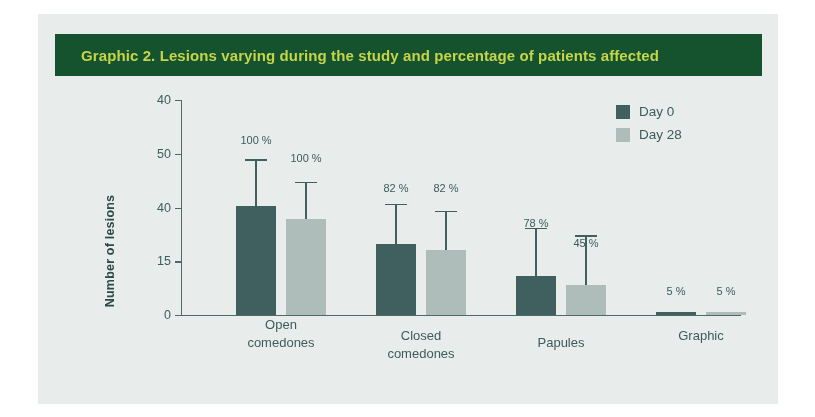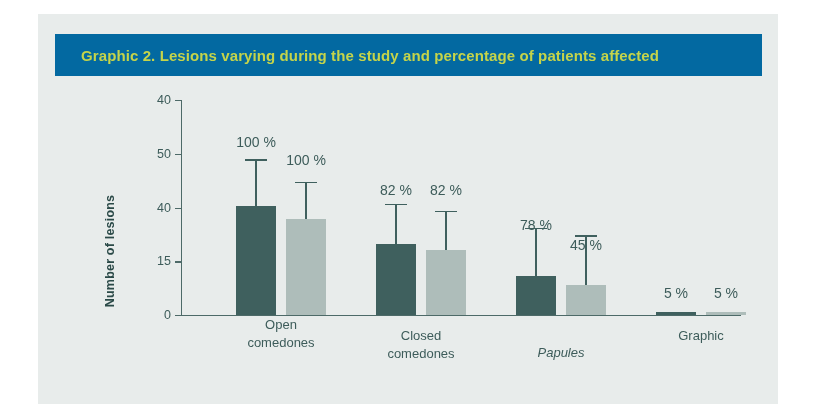--- a/index.html
+++ b/index.html
@@ -21,21 +21,21 @@
     height: 390px;
     background: #e8eceb;
     box-sizing: border-box;
   }
   #title-bar {
     position: absolute;
     left: 17px;
     top: 20px;
     width: 707px;
     height: 42px;
-    background: #0369a1;
+    background: #14532d;
     display: flex;
     align-items: center;
     box-sizing: border-box;
   }
   #title-text {
     color: #c5d44a;
     font-size: 15px;
     font-weight: bold;
     padding-left: 26px;
     letter-spacing: 0.1px;
@@ -127,21 +127,21 @@
   }
   .err-cap {
     position: absolute;
     height: 1.4px;
     background: #3f605e;
     left: 50%;
   }
   
   .data-label {
     position: absolute;
-    font-size: 14px;
+    font-size: 11px;
     color: #3d5c5a;
     white-space: nowrap;
     text-align: center;
     transform: translateX(-50%);
   }
   
   .cat-label {
     position: absolute;
     font-size: 13px;
     color: #3d5c5a;
@@ -256,19 +256,29 @@
       <div class="data-label" style="left:545px; top:185px;">5 %</div>
 
       <div class="cat-label" style="left:100px; top:216px;">
         <div>Open</div>
         <div>comedones</div>
       </div>
       <div class="cat-label" style="left:240px; top:227px;">
         <div>Closed</div>
         <div>comedones</div>
       </div>
-      <div class="cat-label" style="left:380px; top:244px;font-style:italic;">Papules</div>
+      <div class="cat-label" style="left:380px; top:234px;">Papules</div>
       <div class="cat-label" style="left:520px; top:227px;">Graphic</div>
     </div>
 
+    <div id="legend">
+      <div class="legend-row">
+        <span class="legend-swatch day0"></span>
+        <span class="legend-text">Day 0</span>
+      </div>
+      <div class="legend-row">
+        <span class="legend-swatch day28"></span>
+        <span class="legend-text">Day 28</span>
+      </div>
+    </div>
 
   </div>
 </div>
 
 </body></html>

